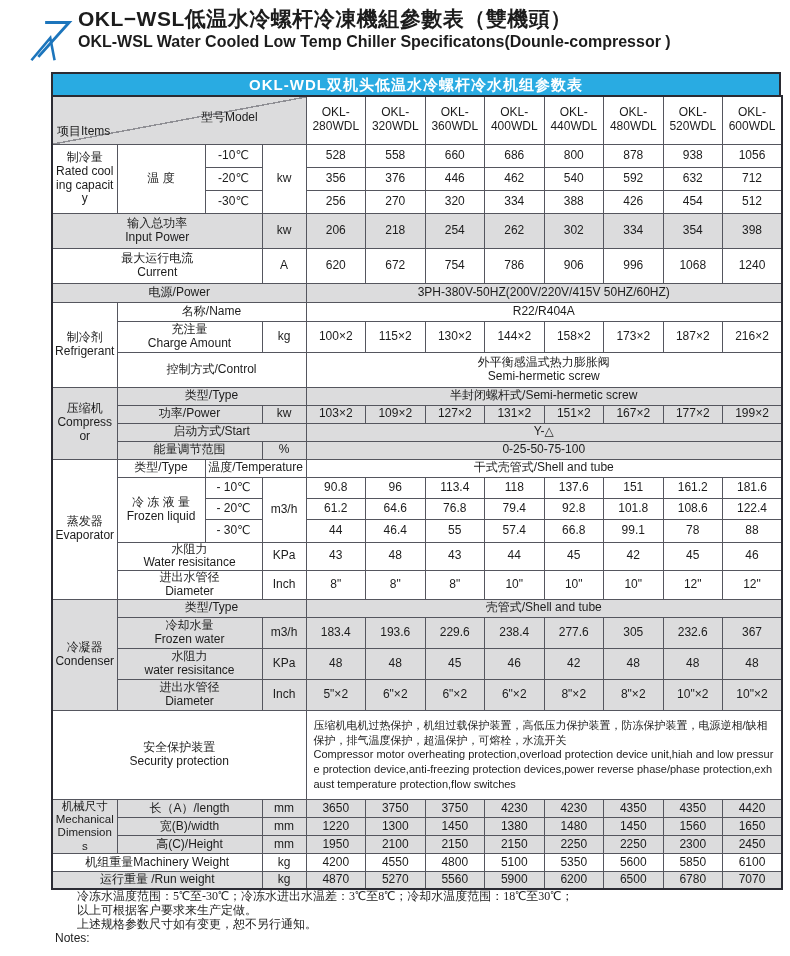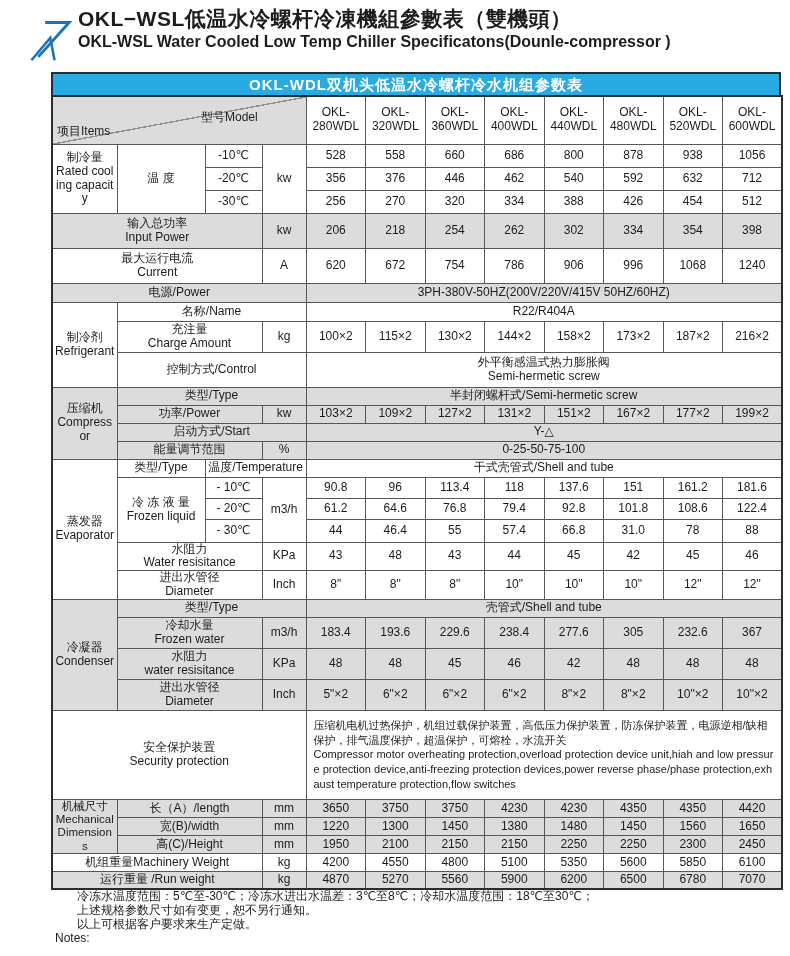--- a/index.html
+++ b/index.html
@@ -25,21 +25,21 @@
   .g{background:#dcdcdd;}
   .corner{position:relative;background-color:#dcdcdd;background-image:
       linear-gradient(to bottom right,transparent calc(50% - .7px),#8f8f94 calc(50% - .7px),#8f8f94 calc(50% + .7px),transparent calc(50% + .7px));}
   .corner .items-lab{position:absolute;left:4px;bottom:5px;font-size:12px;}
   .corner .model-lab{position:absolute;left:148px;top:14px;font-size:12px;}
   .sec-note{font-size:11px;text-align:left;padding:7px 7px;line-height:1.35;}
   .small{font-size:11.5px;}
 
   
   .notes{position:absolute;left:55px;top:889px;width:710px;font-size:12px;line-height:14px;}
-  .notes .indent{padding-left:22px;}
+  .notes .indent{padding-left:22px;font-family:Liberation Serif, serif;}
 </style>
 </head>
 <body>
 
 <div class="sheet">
 
   <div class="page-head">
     <svg class="logo" viewBox="0 0 56 56">
       <polyline points="20,10 48,10 12,50" fill="none" stroke="#1c75bc" stroke-width="3.4"></polyline>
       <polyline points="4,54 26,28 31,54" fill="none" stroke="#1c75bc" stroke-width="3"></polyline>
@@ -275,21 +275,21 @@
         <td>108.6</td>
         <td>122.4</td>
       </tr>
       <tr style="height:23px">
         <td>- 30℃</td>
         <td>44</td>
         <td>46.4</td>
         <td>55</td>
         <td>57.4</td>
         <td>66.8</td>
-        <td>31.0</td>
+        <td>99.1</td>
         <td>78</td>
         <td>88</td>
       </tr>
       <tr style="height:28px">
         <td colspan="2">
           <div>水阻力</div>
           <div>Water resisitance</div>
         </td>
         <td>KPa</td>
         <td>43</td>
@@ -448,18 +448,18 @@
         <td class="g">6500</td>
         <td class="g">6780</td>
         <td class="g">7070</td>
       </tr>
     </tbody>
       </table>
   </div>
 
   <div class="notes">
     <div class="indent">冷冻水温度范围：5℃至-30℃；冷冻水进出水温差：3℃至8℃；冷却水温度范围：18℃至30℃；</div>
+    <div class="indent">以上可根据客户要求来生产定做。</div>
     <div class="indent">上述规格参数尺寸如有变更，恕不另行通知。</div>
-    <div class="indent">以上可根据客户要求来生产定做。</div>
     <div>Notes:</div>
   </div>
 
 </div>
 
 </body></html>

